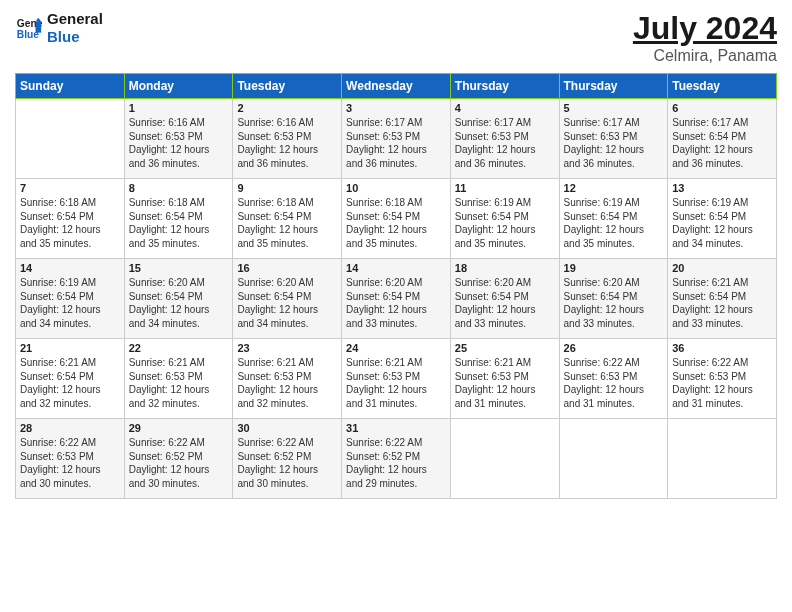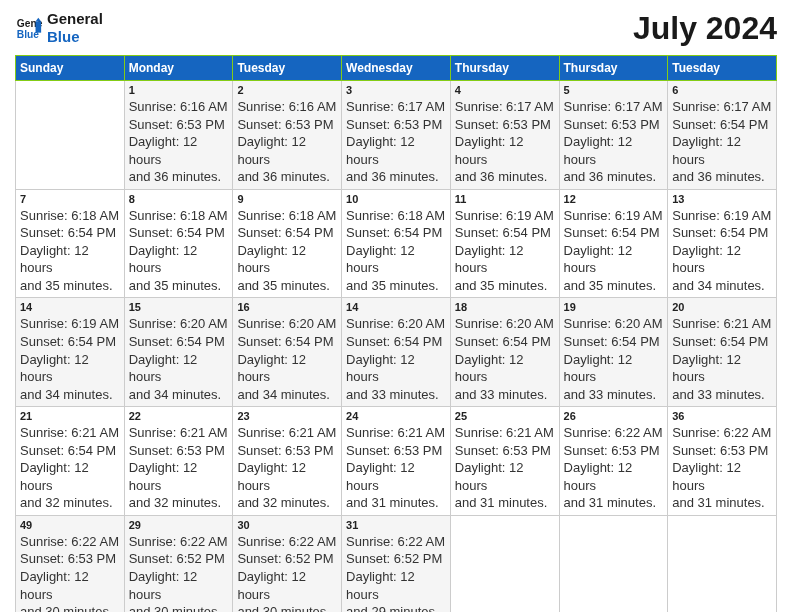--- a/index.html
+++ b/index.html
@@ -31,20 +31,21 @@
       width: 28px;
       height: 28px;
     }
     .title-block {
       text-align: right;
     }
     .month-title {
       font-size: 32px;
       font-weight: bold;
       color: #1a1a1a;
+      text-decoration: underline;
     }
     .location-title {
       font-size: 16px;
       color: #555;
     }
     table {
       width: 100%;
       border-collapse: collapse;
       table-layout: fixed;
     }
@@ -71,21 +72,21 @@
     tbody tr:nth-child(even) td {
       background: #fff;
     }
     .day-num {
       font-size: 11px;
       font-weight: bold;
       margin-bottom: 2px;
       display: block;
     }
     .day-detail {
-      font-size: 13px;
+      font-size: 10px;
       line-height: 1.35;
       color: #333;
     }
     .empty-cell {
       background: #fff !important;
     }
   </style>
 </head>
 <body>
 
@@ -98,20 +99,21 @@
         <polygon points="22,8 28,8 28,20 22,20" fill="#1565c0"></polygon>
         <polygon points="22,8 28,8 25,4" fill="#1565c0"></polygon>
       </svg>
       <div>
         <div style="font-size:15px; font-weight:bold; color:#1a1a1a; line-height:1.2;">General</div>
         <div style="font-size:15px; font-weight:bold; color:#1565c0; line-height:1.2;">Blue</div>
       </div>
     </div>
     <div class="title-block">
       <div class="month-title">July 2024</div>
+      <div class="location-title">Celmira, Panama</div>
     </div>
   </div>
 
   <table>
     <thead id="thead-row">
     <tr>
           <th>Sunday</th>
           <th>Monday</th>
           <th>Tuesday</th>
           <th>Wednesday</th>
@@ -314,21 +316,21 @@
           <td>
             <span class="day-num">36</span>
             <div class="day-detail" style="white-space: pre-line;">Sunrise: 6:22 AM
 Sunset: 6:53 PM
 Daylight: 12 hours
 and 31 minutes.</div>
           </td>
         </tr>
         <tr>
           <td>
-            <span class="day-num">49</span>
+            <span class="day-num">28</span>
             <div class="day-detail" style="white-space: pre-line;">Sunrise: 6:22 AM
 Sunset: 6:53 PM
 Daylight: 12 hours
 and 30 minutes.</div>
           </td>
           <td>
             <span class="day-num">29</span>
             <div class="day-detail" style="white-space: pre-line;">Sunrise: 6:22 AM
 Sunset: 6:52 PM
 Daylight: 12 hours

